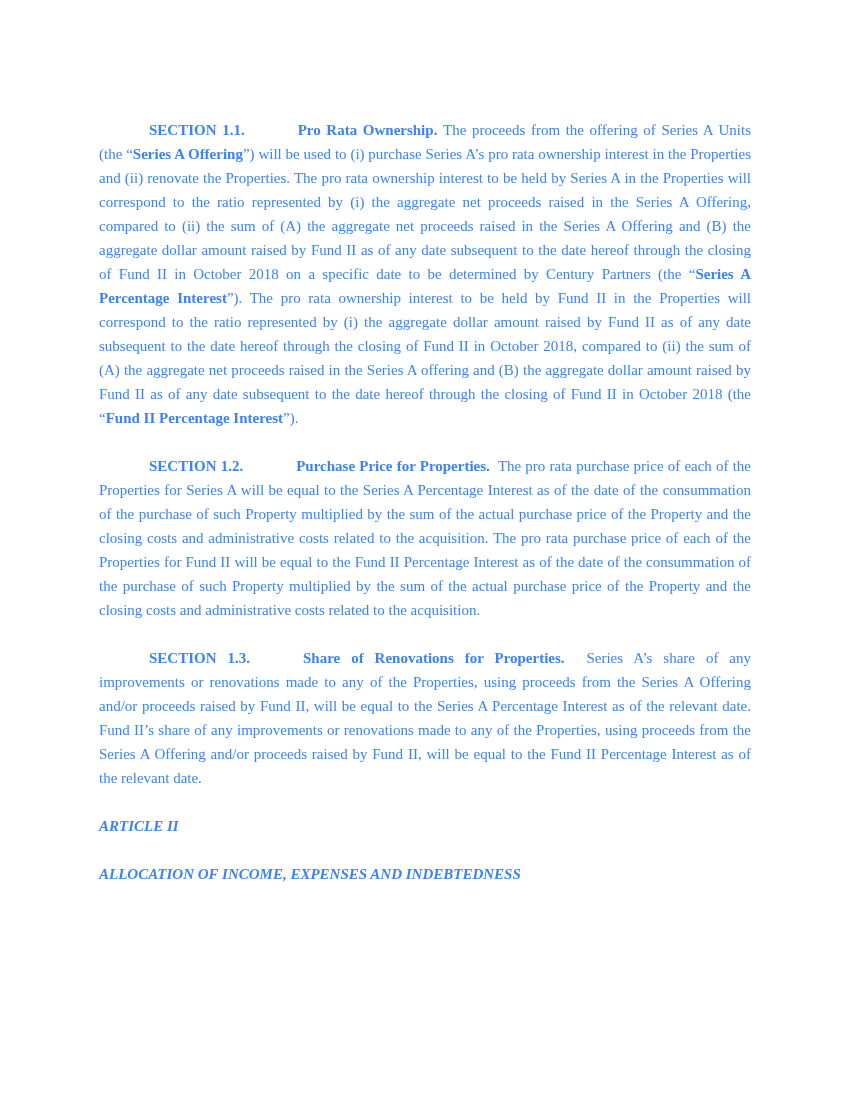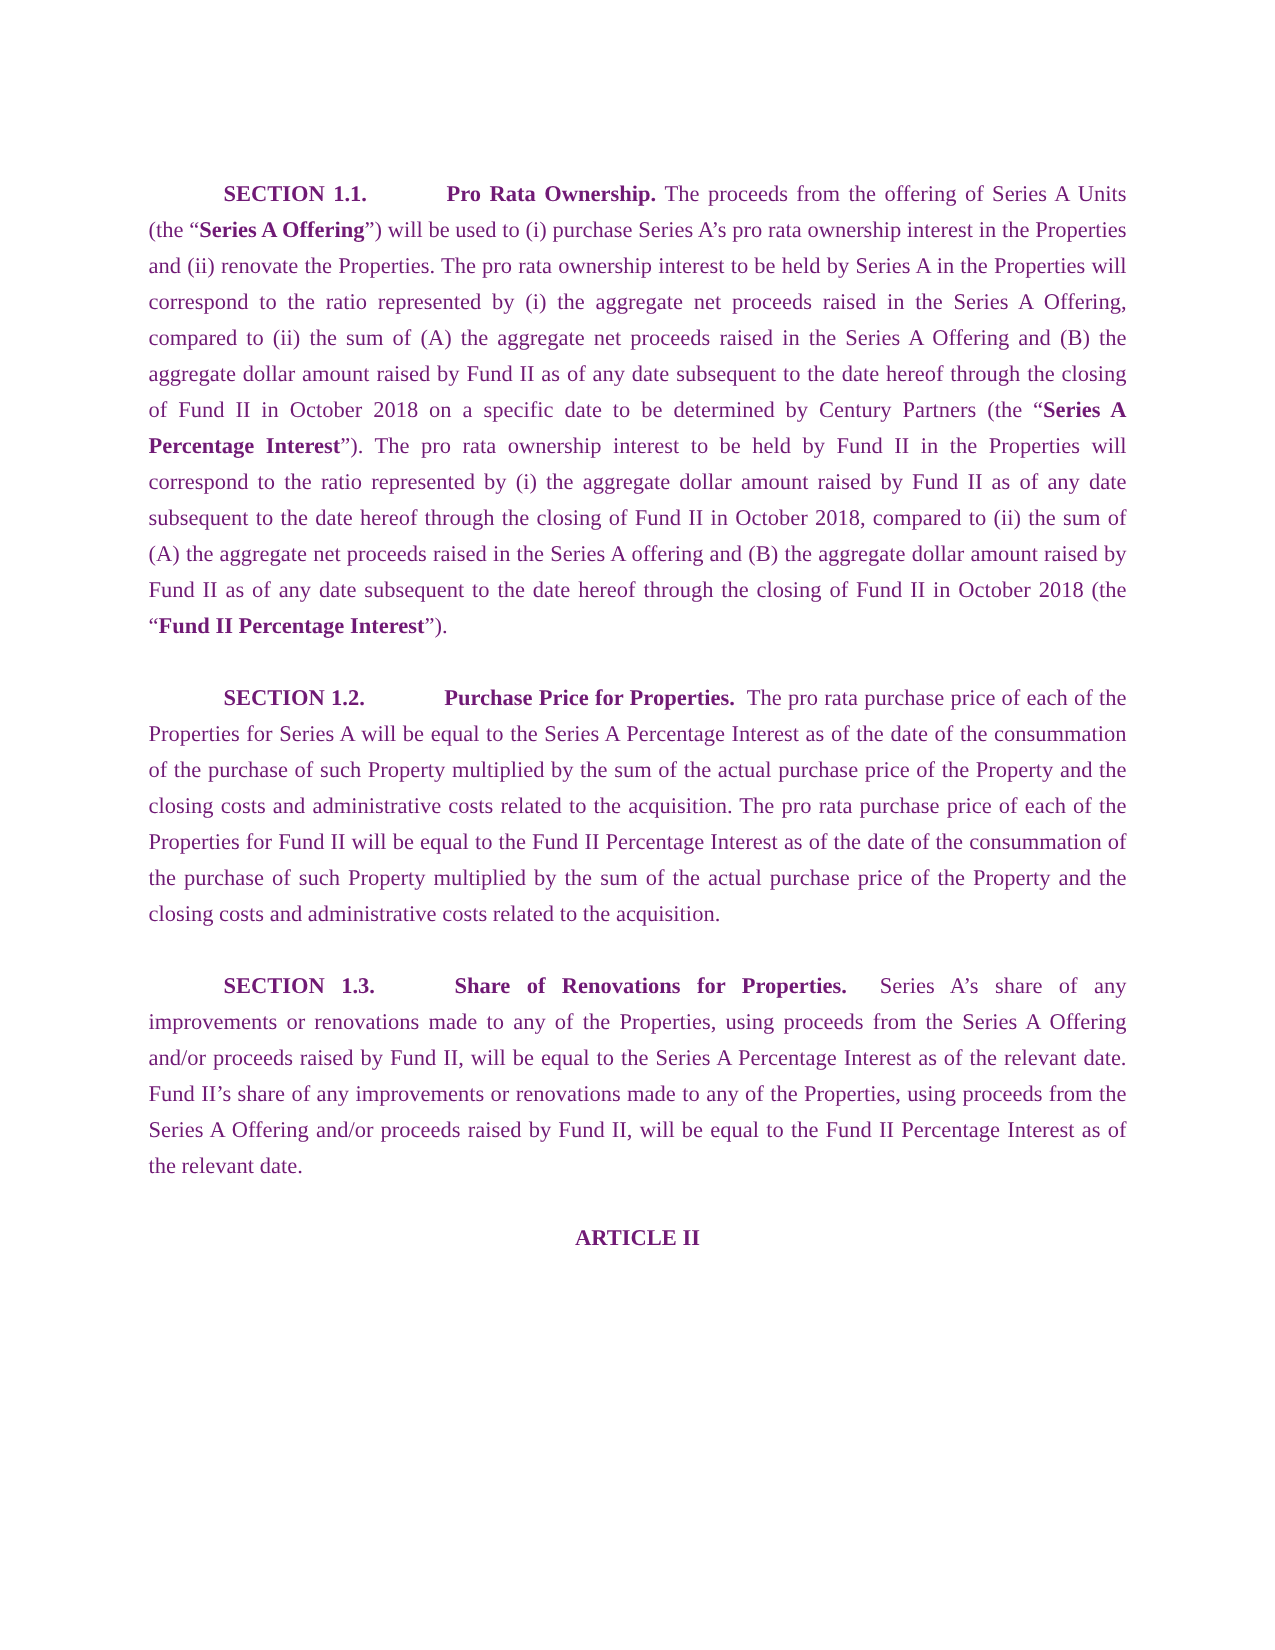--- a/index.html
+++ b/index.html
@@ -20,36 +20,38 @@
     line-height: 24px;
     color: #1b1b1b;
     overflow: hidden;
   }
   .para {
     margin: 0 0 24px 0;
     text-align: justify;
     text-indent: 50px;
   }
   .para.heading {
-    text-align: center;
+    text-align: left;
     text-indent: 0;
     font-weight: bold;
     margin: 0 0 24px 0;
+    font-style: italic;
   }
   .run.b {
     font-weight: bold;
   }
   .tab {
     display: inline-block;
     width: 53px;
   }
 </style>
 </head>
 <body>
 
-<div class="page" style="background: rgb(255, 255, 255); color: #701a75;">
+<div class="page" style="background: rgb(255, 255, 255); color: #3b82f6;">
   <div id="doc-body">
       <p class="para body"><span class="run b">SECTION 1.1.</span><span class="tab"></span><span class="run b">Pro Rata Ownership. </span><span class="run">The proceeds from the offering of Series A Units (the “</span><span class="run b">Series A Offering</span><span class="run">”) will be used to (i) purchase Series A’s pro rata ownership interest in the Properties and (ii) renovate the Properties. The pro rata ownership interest to be held by Series A in the Properties will correspond to the ratio represented by (i) the aggregate net proceeds raised in the Series A Offering, compared to (ii) the sum of (A) the aggregate net proceeds raised in the Series A Offering and (B) the aggregate dollar amount raised by Fund II as of any date subsequent to the date hereof through the closing of Fund II in October 2018 on a specific date to be determined by Century Partners (the “</span><span class="run b">Series A Percentage Interest</span><span class="run">”). The pro rata ownership interest to be held by Fund II in the Properties will correspond to the ratio represented by (i) the aggregate dollar amount raised by Fund II as of any date subsequent to the date hereof through the closing of Fund II in October 2018, compared to (ii) the sum of (A) the aggregate net proceeds raised in the Series A offering and (B) the aggregate dollar amount raised by Fund II as of any date subsequent to the date hereof through the closing of Fund II in October 2018 (the “</span><span class="run b">Fund II Percentage Interest</span><span class="run">”).</span></p>
       <p class="para body"><span class="run b">SECTION 1.2.</span><span class="tab"></span><span class="run b">Purchase Price for Properties.</span><span class="run">&nbsp; The pro rata purchase price of each of the Properties for Series A will be equal to the Series A Percentage Interest as of the date of the consummation of the purchase of such Property multiplied by the sum of the actual purchase price of the Property and the closing costs and administrative costs related to the acquisition. The pro rata purchase price of each of the Properties for Fund II will be equal to the Fund II Percentage Interest as of the date of the consummation of the purchase of such Property multiplied by the sum of the actual purchase price of the Property and the closing costs and administrative costs related to the acquisition.</span></p>
       <p class="para body"><span class="run b">SECTION 1.3.</span><span class="tab"></span><span class="run b">Share of Renovations for Properties.</span><span class="run">&nbsp; Series A’s share of any improvements or renovations made to any of the Properties, using proceeds from the Series A Offering and/or proceeds raised by Fund II, will be equal to the Series A Percentage Interest as of the relevant date. Fund II’s share of any improvements or renovations made to any of the Properties, using proceeds from the Series A Offering and/or proceeds raised by Fund II, will be equal to the Fund II Percentage Interest as of the relevant date.</span></p>
       <p class="para heading"><span class="run b">ARTICLE II</span></p>
+      <p class="para heading"><span class="run b">ALLOCATION OF INCOME, EXPENSES AND INDEBTEDNESS</span></p>
     </div>
 </div>
 
 </body></html>

